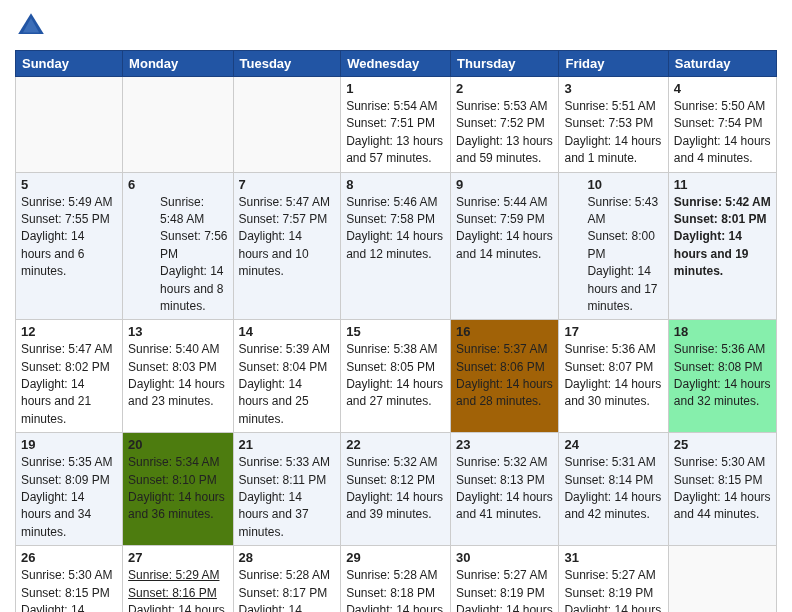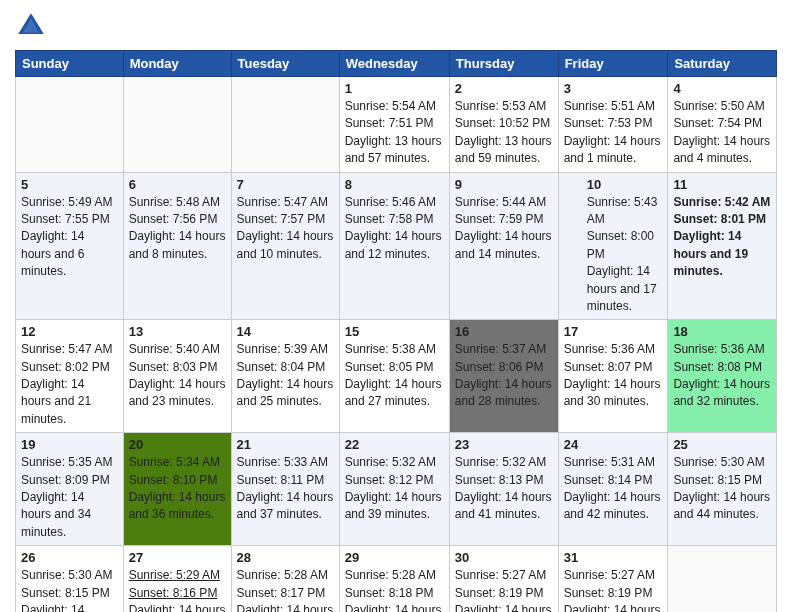--- a/index.html
+++ b/index.html
@@ -124,21 +124,21 @@
         <td class="empty"></td>
         <td style="background: rgb(255, 255, 255);">
           <span class="day-num">1</span>
           <div class="day-info" style="white-space: pre-line;">Sunrise: 5:54 AM
 Sunset: 7:51 PM
 Daylight: 13 hours and 57 minutes.</div>
         </td>
         <td style="background: rgb(255, 255, 255);">
           <span class="day-num">2</span>
           <div class="day-info" style="white-space: pre-line;">Sunrise: 5:53 AM
-Sunset: 10:52 PM
+Sunset: 7:52 PM
 Daylight: 13 hours and 59 minutes.</div>
         </td>
         <td style="background: rgb(255, 255, 255);">
           <span class="day-num">3</span>
           <div class="day-info" style="white-space: pre-line;">Sunrise: 5:51 AM
 Sunset: 7:53 PM
 Daylight: 14 hours and 1 minute.</div>
         </td>
         <td style="background: rgb(255, 255, 255);">
           <span class="day-num">4</span>
@@ -149,21 +149,21 @@
       </tr>
       <tr>
         <td style="background: rgb(240, 244, 250);">
           <span class="day-num">5</span>
           <div class="day-info" style="white-space: pre-line;">Sunrise: 5:49 AM
 Sunset: 7:55 PM
 Daylight: 14 hours and 6 minutes.</div>
         </td>
         <td style="background: rgb(240, 244, 250);">
           <span class="day-num">6</span>
-          <div class="day-info" style="white-space: pre-line;">Sunrise: 5:48 AM
+          <div class="day-info" style="white-space: pre-line; margin-left: 32px;">Sunrise: 5:48 AM
 Sunset: 7:56 PM
 Daylight: 14 hours and 8 minutes.</div>
         </td>
         <td style="background: rgb(240, 244, 250);">
           <span class="day-num">7</span>
           <div class="day-info" style="white-space: pre-line;">Sunrise: 5:47 AM
 Sunset: 7:57 PM
 Daylight: 14 hours and 10 minutes.</div>
         </td>
         <td style="background: rgb(240, 244, 250);">
@@ -209,21 +209,21 @@
           <div class="day-info" style="white-space: pre-line;">Sunrise: 5:39 AM
 Sunset: 8:04 PM
 Daylight: 14 hours and 25 minutes.</div>
         </td>
         <td style="background: rgb(255, 255, 255);">
           <span class="day-num">15</span>
           <div class="day-info" style="white-space: pre-line;">Sunrise: 5:38 AM
 Sunset: 8:05 PM
 Daylight: 14 hours and 27 minutes.</div>
         </td>
-        <td style="background: #737373;">
+        <td style="background: #a16207;">
           <span class="day-num">16</span>
           <div class="day-info" style="white-space: pre-line;">Sunrise: 5:37 AM
 Sunset: 8:06 PM
 Daylight: 14 hours and 28 minutes.</div>
         </td>
         <td style="background: rgb(255, 255, 255);">
           <span class="day-num">17</span>
           <div class="day-info" style="white-space: pre-line;">Sunrise: 5:36 AM
 Sunset: 8:07 PM
 Daylight: 14 hours and 30 minutes.</div>

